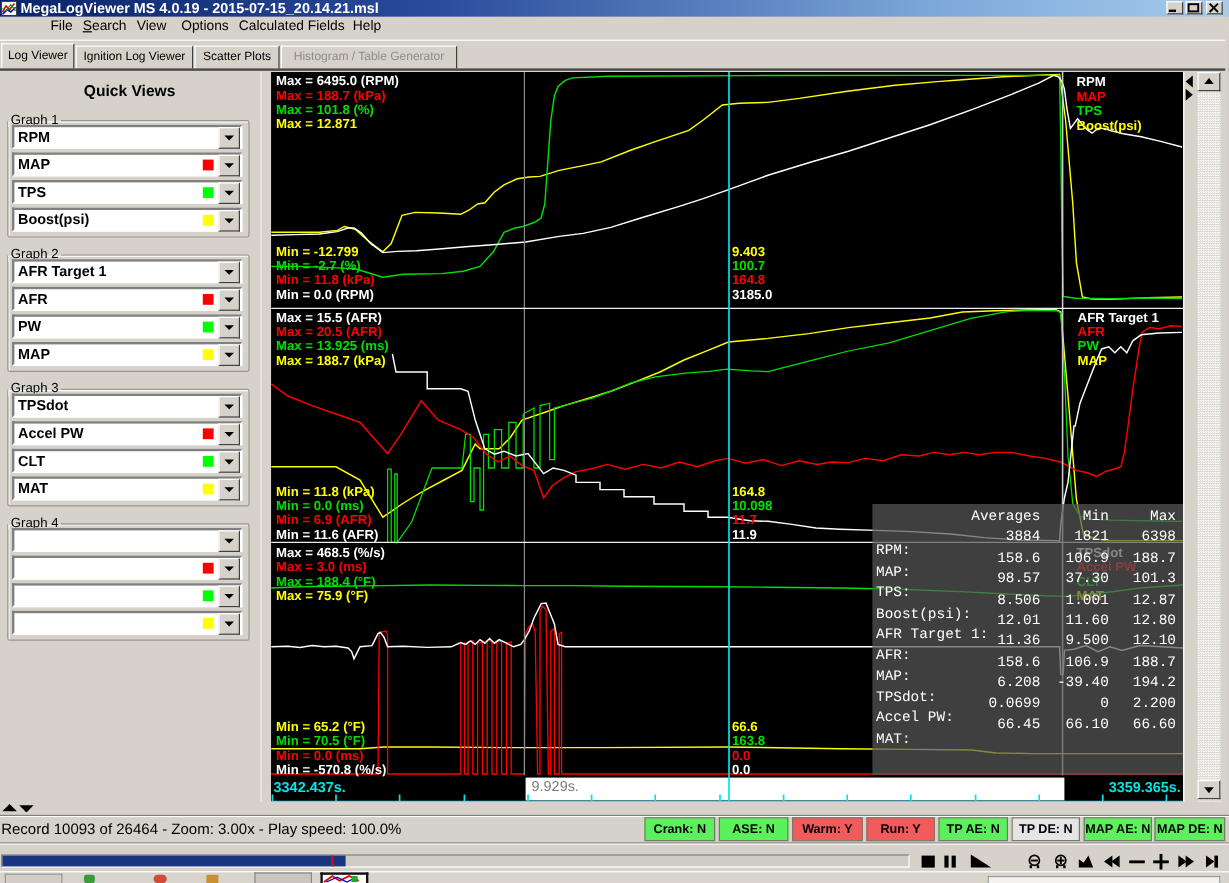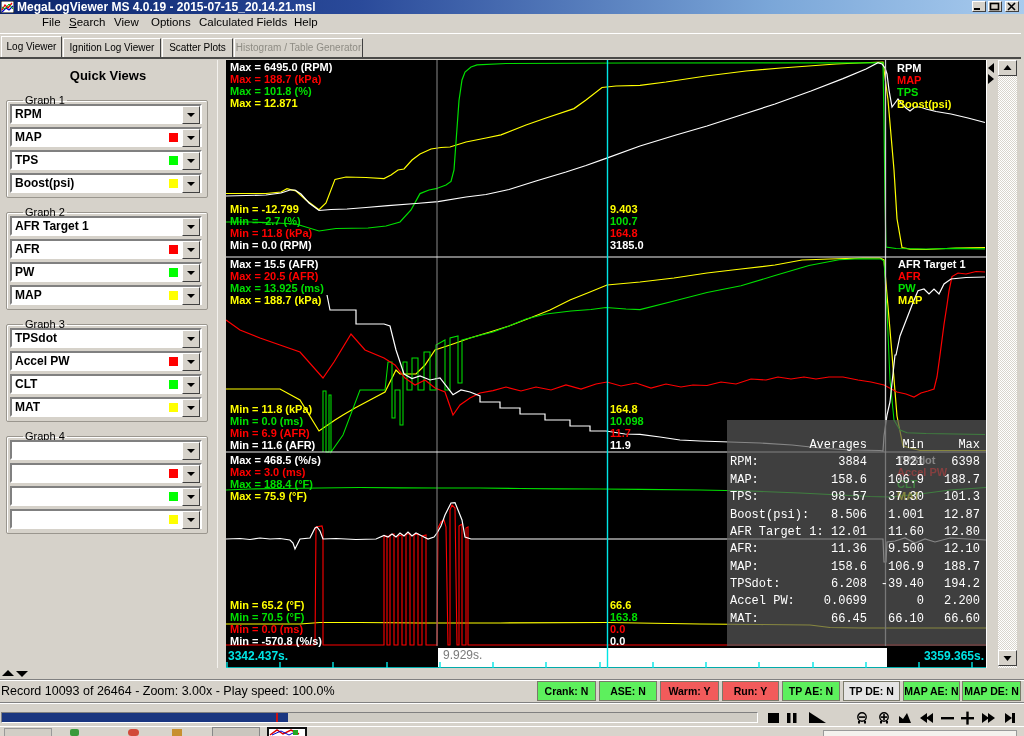--- a/index.html
+++ b/index.html
@@ -20,37 +20,37 @@
   
   .tabline-top{left:0;top:33px;width:1024px;height:1px;background:#fff;}
   .tab{box-sizing:border-box;background:#d6d2ca;font-size:10px;color:#000;white-space:nowrap;overflow:hidden;
     border-top:1px solid #fff;border-left:1px solid #fff;border-right:1px solid #404040;
     text-align:center;}
   .tabline-bot{left:0;top:57px;width:1024px;height:2px;background:#4a4a48;}
   
   .qv-title{left:0;top:68px;width:216px;text-align:center;font-weight:bold;font-size:13px;}
   fieldset{position:absolute;margin:0;padding:0;border:1px solid #9a968e;
     border-radius:2px;box-shadow:1px 1px 0 #fff inset;}
-  fieldset legend{font-size:11px;margin-left:16px;padding:0 2px;}
+  fieldset legend{font-size:11px;margin-left:0;padding:0 2px;}
   .combo{position:absolute;left:10px;width:192px;height:20px;box-sizing:border-box;
     background:#fff;border:2px solid;border-color:#808080 #fff #fff #808080;}
   .combo .lbl{position:absolute;left:3px;top:1px;font-size:12px;font-weight:bold;color:#000;white-space:nowrap;}
   .combo .sq{position:absolute;left:157px;top:4px;width:9px;height:9px;}
   .combo .dd{position:absolute;right:0px;top:0px;width:16px;height:16px;background:#d6d2ca;
     border-top:1px solid #fff;border-left:1px solid #fff;border-right:1px solid #404040;border-bottom:1px solid #404040;}
   .combo .dd:after{content:"";position:absolute;left:4px;top:6px;width:0;height:0;
     border-left:4px solid transparent;border-right:4px solid transparent;border-top:4px solid #000;}
   .vline1{left:217px;top:60px;width:1px;height:608px;background:#f4f2ee;}
   
   #chart{left:226px;top:60px;width:760px;height:609px;background:#000;}
   
-  #avg{left:727px;top:420px;width:259px;height:226px;box-sizing:border-box;padding-top:16px;background:rgba(88,88,88,0.72);
+  #avg{left:727px;top:420px;width:259px;height:226px;box-sizing:border-box;padding-top:1px;background:rgba(88,88,88,0.72);
     font-family:"Liberation Mono",monospace;font-size:12px;color:#fff;}
   #avg .row{position:relative;height:17.38px;}
-  #avg .lb{position:absolute;left:3px;top:2px;white-space:pre;text-align:center;}
+  #avg .lb{position:absolute;left:3px;top:14px;white-space:pre;text-align:center;}
   #avg .c1{position:absolute;left:0;top:2px;width:140px;text-align:right;}
   #avg .c2{position:absolute;left:141px;top:2px;width:56px;text-align:right;}
   #avg .c3{position:absolute;left:197px;top:2px;width:56px;text-align:right;}
   
   .rstrip{left:986px;top:60px;width:10px;height:609px;background:#d6d2ca;border-left:1px solid #fff;}
   .sbar{left:996px;top:60px;width:25px;height:609px;background:#d6d2ca;}
   .sb-track{position:absolute;left:2px;top:0;width:19px;height:609px;
      background:repeating-conic-gradient(#fff 0% 25%,#d9d5cd 0% 50%) 0 0/2px 2px;}
   .sb-btn{position:absolute;left:2px;width:19px;height:16px;background:#d6d2ca;
     border-top:1px solid #fff;border-left:1px solid #fff;border-right:1px solid #404040;border-bottom:1px solid #404040;box-sizing:border-box;}
@@ -105,21 +105,21 @@
 <div class="abs menu-item" style="left:31px"><u>S</u>earch</div>
 <div class="abs menu-item" style="left:76px">View</div>
 <div class="abs menu-item" style="left:113px">Options</div>
 <div class="abs menu-item" style="left:161px">Calculated Fields</div>
 <div class="abs menu-item" style="left:256px">Help</div>
 
 <div class="abs tabline-top"></div>
 <div class="abs tab" style="left:1px;top:36px;width:61px;height:21px;line-height:20px;">Log Viewer</div>
 <div class="abs tab" style="left:63px;top:38px;width:98px;height:19px;line-height:18px;">Ignition Log Viewer</div>
 <div class="abs tab" style="left:162px;top:38px;width:71px;height:19px;line-height:18px;">Scatter Plots</div>
-<div class="abs tab" style="left:234px;top:38px;width:129px;height:19px;line-height:18px;color:#8e8c84;">Histogram / Table Generator</div>
+<div class="abs tab" style="left:234px;top:38px;width:147px;height:19px;line-height:18px;color:#8e8c84;">Histogram / Table Generator</div>
 <div class="abs tabline-bot"></div>
 
 <div class="abs qv-title">Quick Views</div>
 
 <div id="panel">
 <fieldset class="abs" style="left:6px;top:94px;width:200px;height:102px;">
       <legend>Graph 1</legend>
     </fieldset>
 <div class="combo abs" style="top:104px">
       <div class="lbl">RPM</div>

